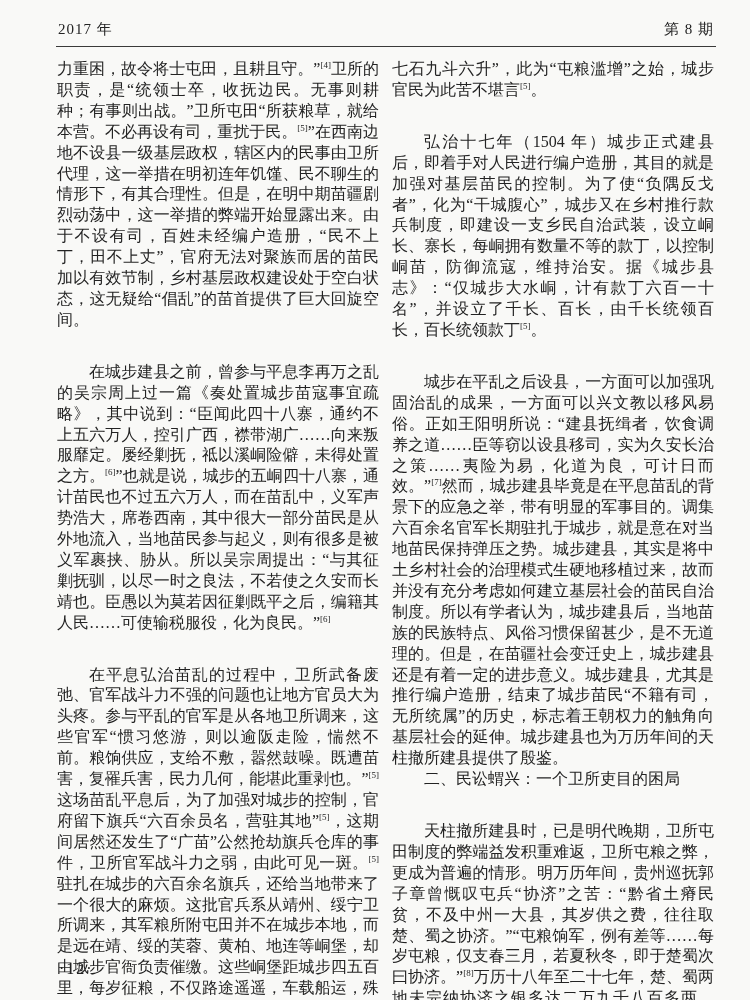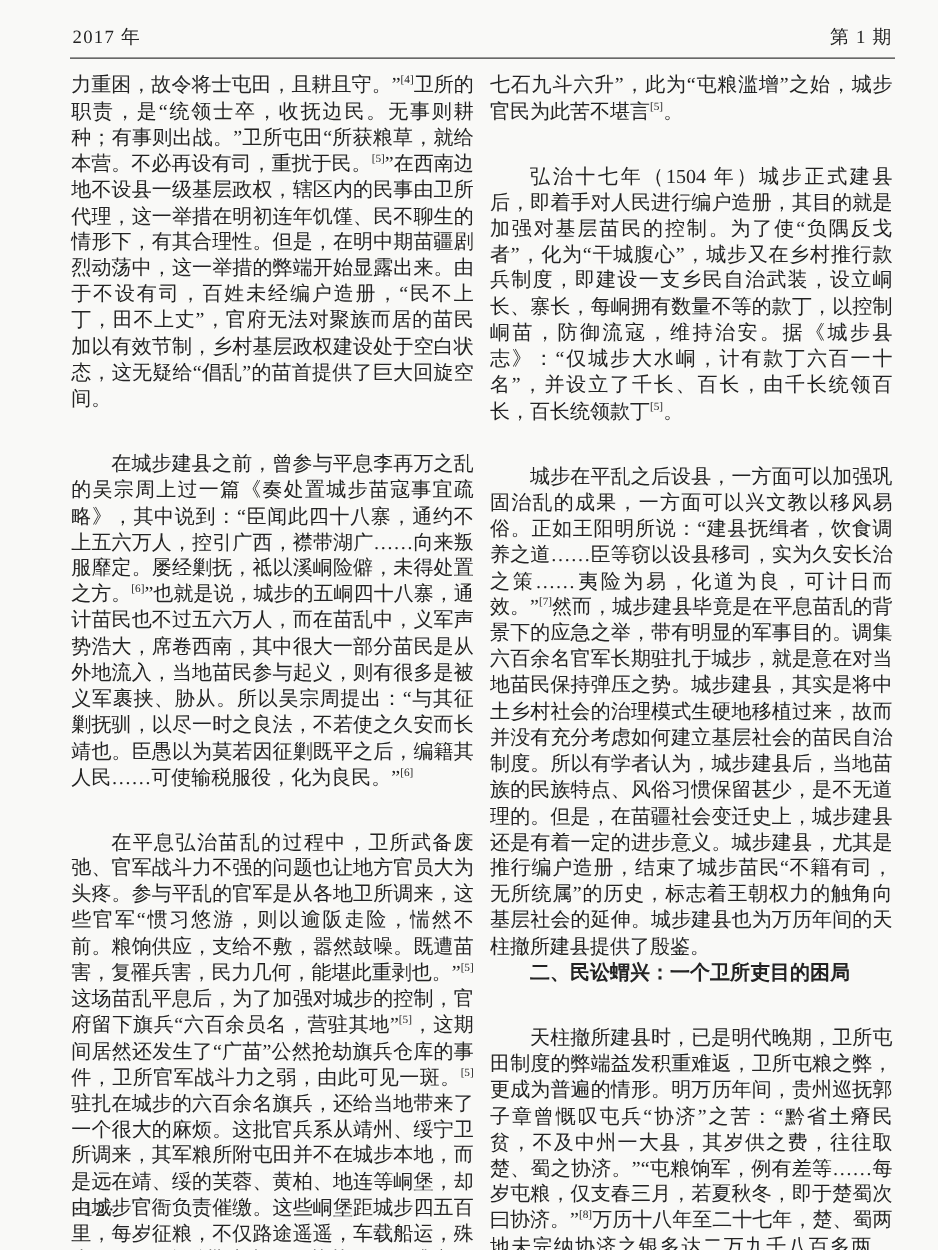--- a/index.html
+++ b/index.html
@@ -28,38 +28,38 @@
   }
   .col{flex:1 1 0;min-width:0;}
   .cn{
     font-size:16px;line-height:20.9px;
     text-align:justify;text-justify:inter-ideograph;
     margin:0;
     word-break:break-all;
   }
   .indent{text-indent:2em;margin-top:31px;}
   .section-heading{
-    font-weight:bold;
+    font-weight:normal;
     font-size:16px;line-height:20.9px;
     text-indent:2em;margin:0;
   }
   sup.ref{font-size:9px;line-height:0;vertical-align:super;letter-spacing:0;}
   .footer{
     position:absolute;left:59px;bottom:22px;
     font-size:16px;letter-spacing:2px;
   }
 </style>
 </head>
 <body>
 
 <div class="page">
 
   <div class="header">
     <span>2017 年</span>
-    <span>第 1 期</span>
+    <span>第 8 期</span>
   </div>
   <hr class="header-rule">
 
   <div class="columns">
 
     <div class="col">
       <p class="cn">力重困，故令将士屯田，且耕且守。”<sup class="ref">[4]</sup>卫所的职责，是“统领士卒，收抚边民。无事则耕种；有事则出战。”卫所屯田“所获粮草，就给本营。不必再设有司，重扰于民。<sup class="ref">[5]</sup>”在西南边地不设县一级基层政权，辖区内的民事由卫所代理，这一举措在明初连年饥馑、民不聊生的情形下，有其合理性。但是，在明中期苗疆剧烈动荡中，这一举措的弊端开始显露出来。由于不设有司，百姓未经编户造册，“民不上丁，田不上丈”，官府无法对聚族而居的苗民加以有效节制，乡村基层政权建设处于空白状态，这无疑给“倡乱”的苗首提供了巨大回旋空间。</p>
       <p class="cn indent">在城步建县之前，曾参与平息李再万之乱的吴宗周上过一篇《奏处置城步苗寇事宜疏略》，其中说到：“臣闻此四十八寨，通约不上五六万人，控引广西，襟带湖广……向来叛服靡定。屡经剿抚，祗以溪峒险僻，未得处置之方。<sup class="ref">[6]</sup>”也就是说，城步的五峒四十八寨，通计苗民也不过五六万人，而在苗乱中，义军声势浩大，席卷西南，其中很大一部分苗民是从外地流入，当地苗民参与起义，则有很多是被义军裹挟、胁从。所以吴宗周提出：“与其征剿抚驯，以尽一时之良法，不若使之久安而长靖也。臣愚以为莫若因征剿既平之后，编籍其人民……可使输税服役，化为良民。”<sup class="ref">[6]</sup></p>
       <p class="cn indent">在平息弘治苗乱的过程中，卫所武备废弛、官军战斗力不强的问题也让地方官员大为头疼。参与平乱的官军是从各地卫所调来，这些官军“惯习悠游，则以逾阪走险，惴然不前。粮饷供应，支给不敷，嚣然鼓噪。既遭苗害，复罹兵害，民力几何，能堪此重剥也。”<sup class="ref">[5]</sup>这场苗乱平息后，为了加强对城步的控制，官府留下旗兵“六百余员名，营驻其地”<sup class="ref">[5]</sup>，这期间居然还发生了“广苗”公然抢劫旗兵仓库的事件，卫所官军战斗力之弱，由此可见一斑。<sup class="ref">[5]</sup>驻扎在城步的六百余名旗兵，还给当地带来了一个很大的麻烦。这批官兵系从靖州、绥宁卫所调来，其军粮所附屯田并不在城步本地，而是远在靖、绥的芙蓉、黄柏、地连等峒堡，却由城步官衙负责催缴。这些峒堡距城步四五百里，每岁征粮，不仅路途遥遥，车载船运，殊为不便，“迨后带济者始而荒芜，既而逃亡；协济者始而告折，已而又拖，又已而呼不应”<sup class="ref">[5]</sup>，皆因屯民、屯地不属城步管辖，“以隔属之官，征隔属之粮”，当然“催纳不灵”，以致连年拖欠。缺失的屯粮，只好“暂于额米外，加征八百八十</p>
     </div>

